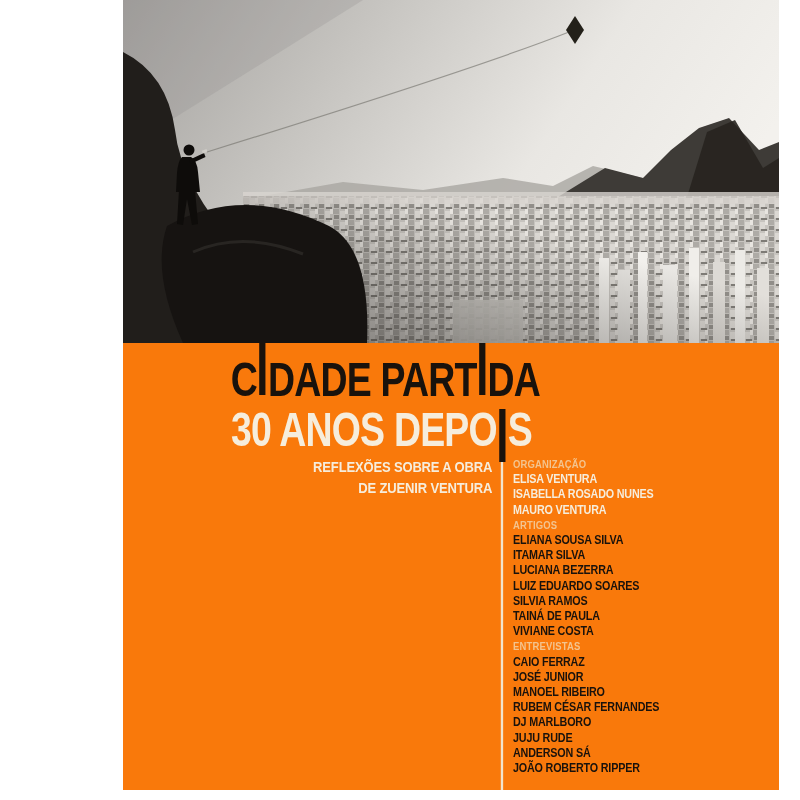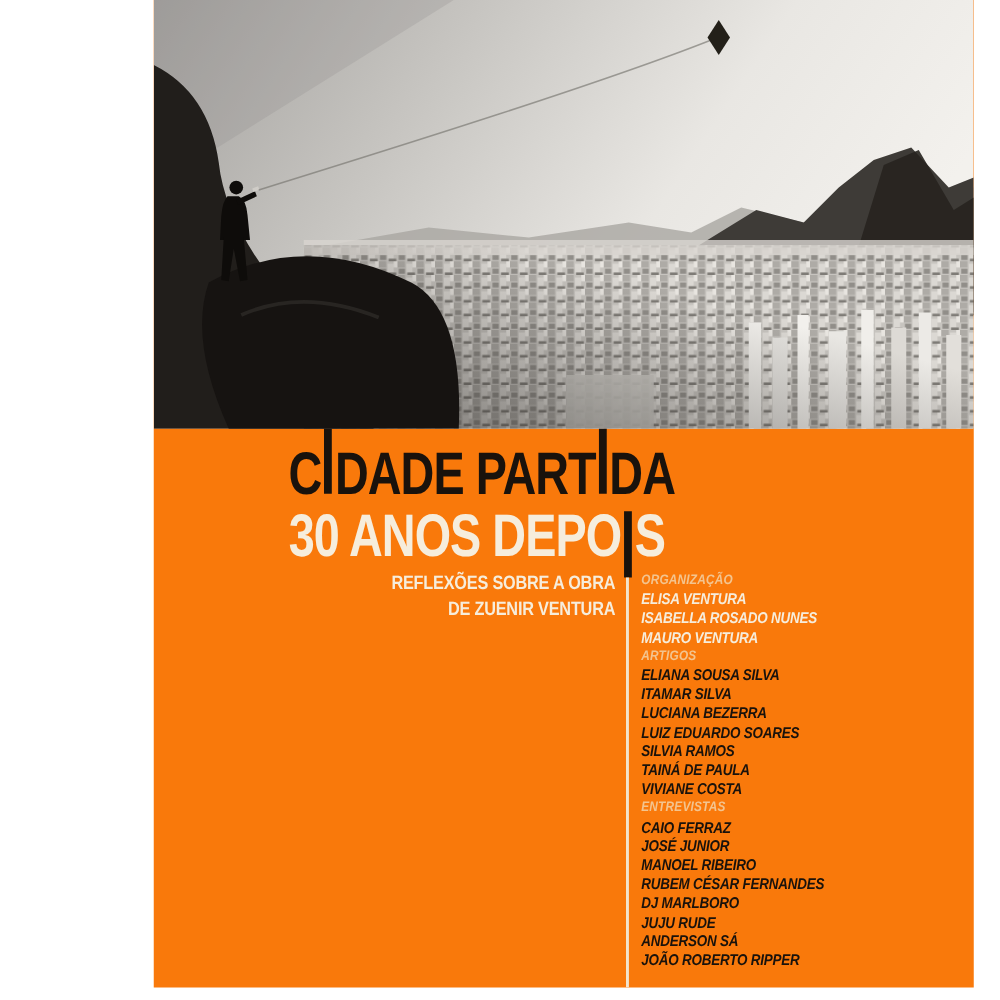--- a/index.html
+++ b/index.html
@@ -34,21 +34,21 @@
 
   
   .subtitle{
     position:absolute;top:113px;right:287px;text-align:right;
     font-size:15.5px;line-height:21px;font-weight:700;color:#F6EDDC;
     letter-spacing:-.2px;white-space:nowrap;
     transform:scaleX(.84);transform-origin:100% 0;
   }
 
   
-  .credits{position:absolute;left:390px;top:114px;font-style:italic;}
+  .credits{position:absolute;left:390px;top:114px;}
   .c-header{
     font-size:11px;font-weight:700;color:#F3C48F;line-height:15.2px;
     transform:scaleX(.86);transform-origin:0 50%;white-space:nowrap;letter-spacing:.2px;
   }
   .c-name{
     font-size:12.5px;font-weight:700;line-height:15.2px;
     transform:scaleX(.86);transform-origin:0 50%;white-space:nowrap;letter-spacing:-.2px;
   }
   .c-name.cream{color:#F6EDDC;}
   .c-name.dark{color:#19120C;}

